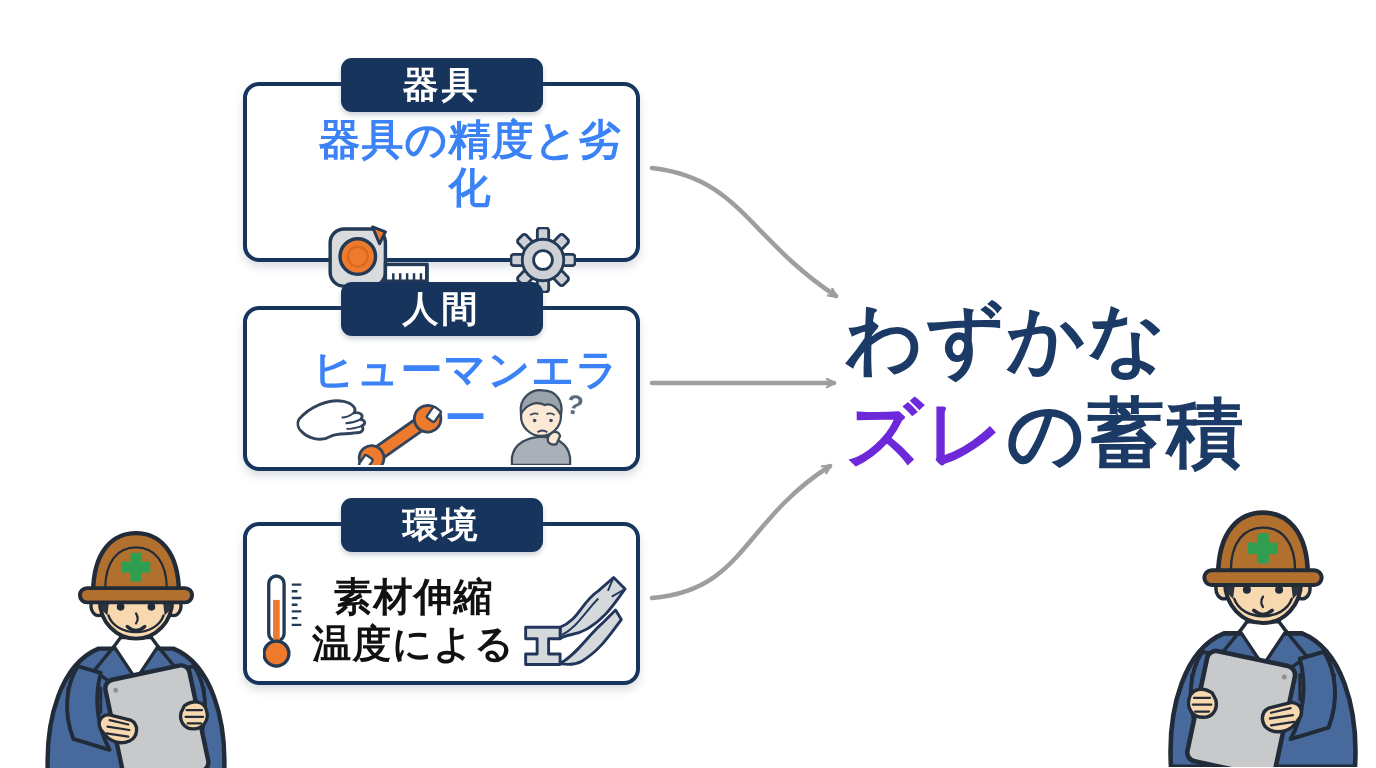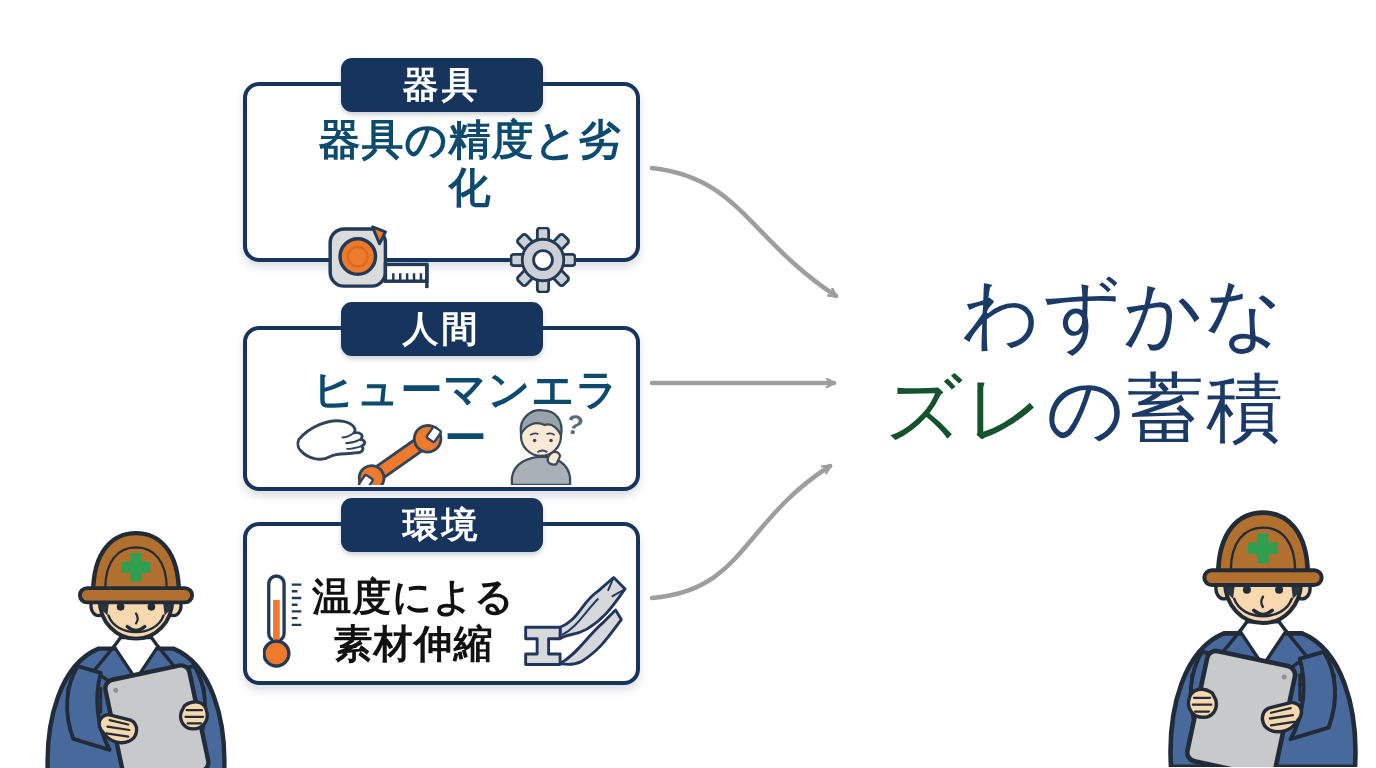--- a/index.html
+++ b/index.html
@@ -4,49 +4,49 @@
 <style>
   html,body{margin:0;padding:0;background:#fff;}
   .canvas{position:relative;width:1376px;height:768px;background:#ffffff;overflow:hidden;
           font-family:"Liberation Sans","DejaVu Sans",sans-serif;}
 
   
   .cause-box{position:absolute;left:243px;width:397px;background:#ffffff;
              border:4px solid #17355c;border-radius:16px;
              box-shadow:0 5px 8px rgba(90,105,125,.22);box-sizing:border-box;}
   #box-equipment{top:82px;height:180px;padding-left:24px;}
-  #box-human{top:326px;height:165px;padding-left:16px;}
+  #box-human{top:306px;height:165px;padding-left:16px;}
   #box-environment{top:522px;height:163px;}
 
   .tab{position:absolute;top:-28px;left:50%;transform:translateX(-50%);
        width:202px;height:54px;background:#17355c;border-radius:11px;color:#ffffff;
        display:flex;align-items:center;justify-content:center;
        font-size:36px;font-weight:bold;letter-spacing:3px;
        box-shadow:0 3px 5px rgba(90,105,125,.30);}
 
   .cause-title{margin-top:30px;text-align:center;font-size:42px;font-weight:bold;
-               color:#0c4a6e;letter-spacing:1px;line-height:1.15;margin-left:33px;}
+               color:#3b82f6;letter-spacing:1px;line-height:1.15;margin-left:33px;}
   #box-human .cause-title{margin-top:36px;text-align:center;}
 
   #box-equipment .icon-row{display:flex;justify-content:space-between;align-items:center;
                            padding:10px 60px 0 56px;}
   #box-human .icon-row{position:absolute;left:46px;right:44px;bottom:2px;
                        display:flex;justify-content:space-between;align-items:flex-end;}
   #box-environment .b3-content{position:absolute;left:16px;right:8px;top:40px;bottom:6px;
                                display:flex;align-items:center;}
   .b3-text{flex:1;text-align:center;font-size:39px;font-weight:bold;color:#111111;
            line-height:1.18;letter-spacing:1px;}
 
   
   .arrows{position:absolute;left:0;top:0;width:1376px;height:768px;pointer-events:none;}
 
   
-  .result{position:absolute;left:845px;top:266px;width:440px;text-align:right;
-          font-weight:normal;font-size:77px;line-height:1.23;color:#1c3a66;letter-spacing:2px;}
-  .result .accent{color:#14532d;}
+  .result{position:absolute;left:845px;top:291px;width:440px;text-align:left;
+          font-weight:bold;font-size:77px;line-height:1.23;color:#1c3a66;letter-spacing:2px;}
+  .result .accent{color:#6d28d9;}
 
   
   .worker{position:absolute;}
   .worker-left{left:26px;top:521px;width:220px;}
   .worker-right{left:1148px;top:500px;width:230px;}
 </style>
 </head>
 <body>
 
 <div class="canvas">
@@ -157,22 +157,22 @@
   <div class="cause-box" id="box-environment">
     <div class="tab">環境</div>
     <div class="b3-content">
       <svg width="46" height="100" viewBox="0 0 48 100">
         <path d="M30,12 h10 M30,19 h6 M30,26 h10 M30,33 h6 M30,40 h10 M30,47 h6 M30,54 h10" stroke="#233a57" stroke-width="2.5"></path>
         <rect x="6" y="3" width="16" height="68" rx="8" fill="#ffffff" stroke="#233a57" stroke-width="3.5"></rect>
         <rect x="10.5" y="28" width="7" height="44" fill="#ee7b2d"></rect>
         <circle cx="14" cy="84" r="13" fill="#ee7b2d" stroke="#233a57" stroke-width="3.5"></circle>
       </svg>
       <div class="b3-text">
+        <div>素材伸縮</div>
         <div>温度による</div>
-        <div>素材伸縮</div>
       </div>
       <svg width="110" height="110" viewBox="0 0 115 115">
         <path d="M44,64 C64,56 66,38 84,26 L100,12 L112,24 C100,40 92,54 72,66 C58,74 52,70 44,76 Z" fill="#d6d9dc" stroke="#22365c" stroke-width="3" stroke-linejoin="round"></path>
         <path d="M44,102 C62,92 72,74 88,60 L102,46 L108,56 C96,72 86,88 66,100 C58,104 50,103 44,102 Z" fill="#d6d9dc" stroke="#22365c" stroke-width="3" stroke-linejoin="round"></path>
         <path d="M8,64 H44 V76 H32 V92 H44 V103 H8 V92 H20 V76 H8 Z" fill="#d6d9dc" stroke="#22365c" stroke-width="3" stroke-linejoin="round"></path>
         <path d="M46,72 C62,64 70,48 84,34" fill="none" stroke="#22365c" stroke-width="2"></path>
         <path d="M100,12 L94,26 M112,24 L98,32" fill="none" stroke="#22365c" stroke-width="2"></path>
       </svg>
     </div>
   </div>

